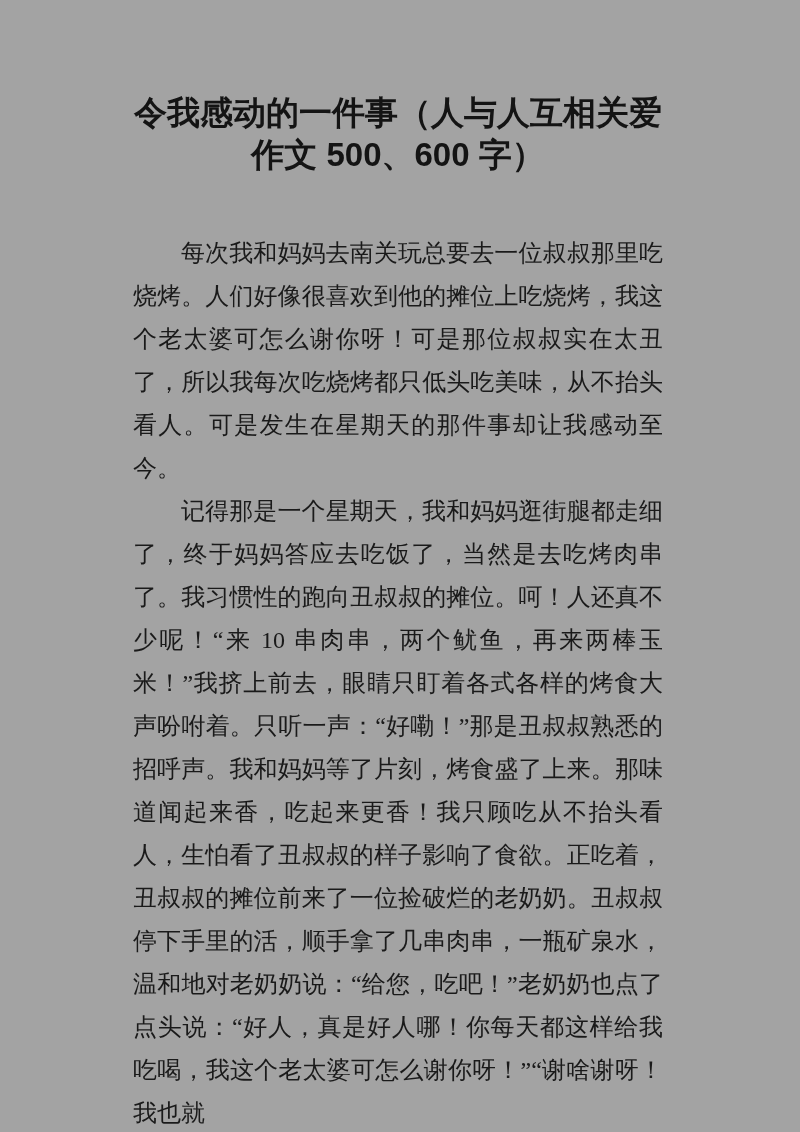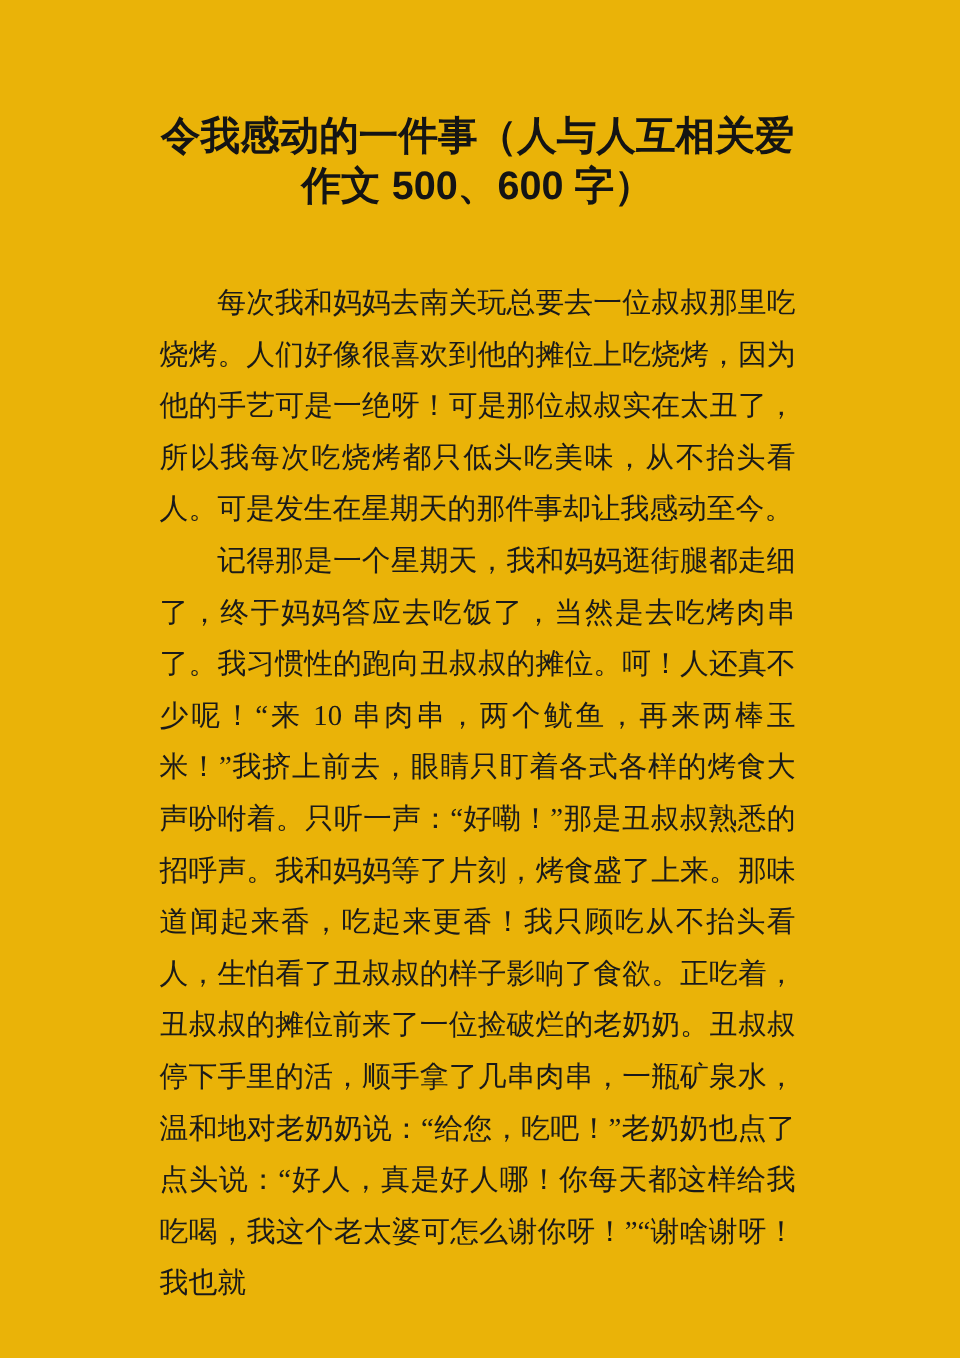--- a/index.html
+++ b/index.html
@@ -10,21 +10,21 @@
   body {
     width: 800px;
     height: 1132px;
     overflow: hidden;
     font-family: "Liberation Serif", serif;
   }
   .page {
     box-sizing: border-box;
     width: 800px;
     height: 1132px;
-    background: #eab308;
+    background: #a3a3a3;
     padding: 92px 137px 0 133px;
   }
   .essay-title {
     margin: 0 0 56px 0;
     font-family: "Liberation Sans", sans-serif;
     font-weight: 700;
     font-size: 33px;
     line-height: 42px;
     text-align: center;
     color: #141414;
@@ -39,15 +39,15 @@
     text-indent: 2em;
     color: #1a1a1a;
     word-break: break-all;
   }
 </style>
 </head>
 <body>
 
 <div class="page">
   <h1 class="essay-title">令我感动的一件事（人与人互相关爱作文 500、600 字）</h1>
-  <p class="essay-para">每次我和妈妈去南关玩总要去一位叔叔那里吃烧烤。人们好像很喜欢到他的摊位上吃烧烤，因为他的手艺可是一绝呀！可是那位叔叔实在太丑了，所以我每次吃烧烤都只低头吃美味，从不抬头看人。可是发生在星期天的那件事却让我感动至今。</p>
+  <p class="essay-para">每次我和妈妈去南关玩总要去一位叔叔那里吃烧烤。人们好像很喜欢到他的摊位上吃烧烤，我这个老太婆可怎么谢你呀！可是那位叔叔实在太丑了，所以我每次吃烧烤都只低头吃美味，从不抬头看人。可是发生在星期天的那件事却让我感动至今。</p>
   <p class="essay-para">记得那是一个星期天，我和妈妈逛街腿都走细了，终于妈妈答应去吃饭了，当然是去吃烤肉串了。我习惯性的跑向丑叔叔的摊位。呵！人还真不少呢！“来 10 串肉串，两个鱿鱼，再来两棒玉米！”我挤上前去，眼睛只盯着各式各样的烤食大声吩咐着。只听一声：“好嘞！”那是丑叔叔熟悉的招呼声。我和妈妈等了片刻，烤食盛了上来。那味道闻起来香，吃起来更香！我只顾吃从不抬头看人，生怕看了丑叔叔的样子影响了食欲。正吃着，丑叔叔的摊位前来了一位捡破烂的老奶奶。丑叔叔停下手里的活，顺手拿了几串肉串，一瓶矿泉水，温和地对老奶奶说：“给您，吃吧！”老奶奶也点了点头说：“好人，真是好人哪！你每天都这样给我吃喝，我这个老太婆可怎么谢你呀！”“谢啥谢呀！我也就</p>
 </div>
 
 </body></html>

